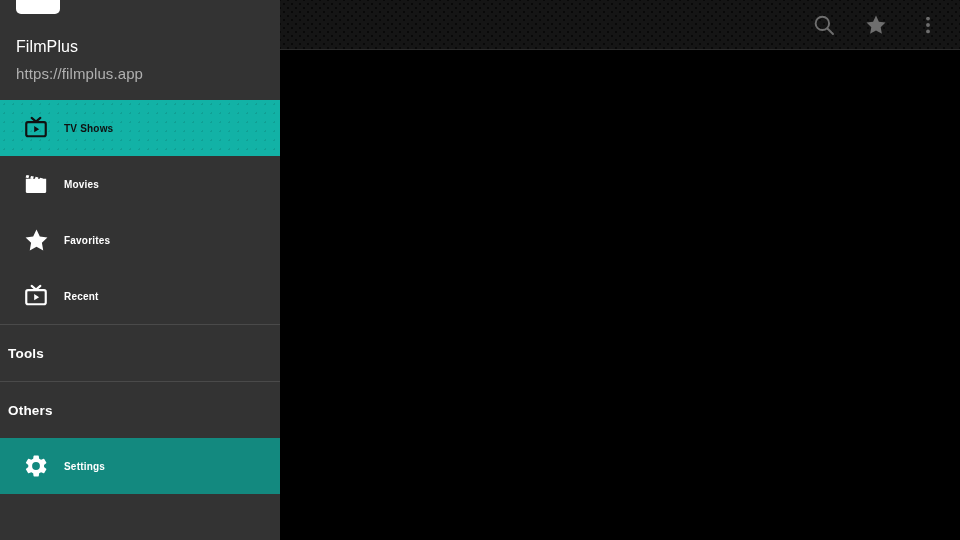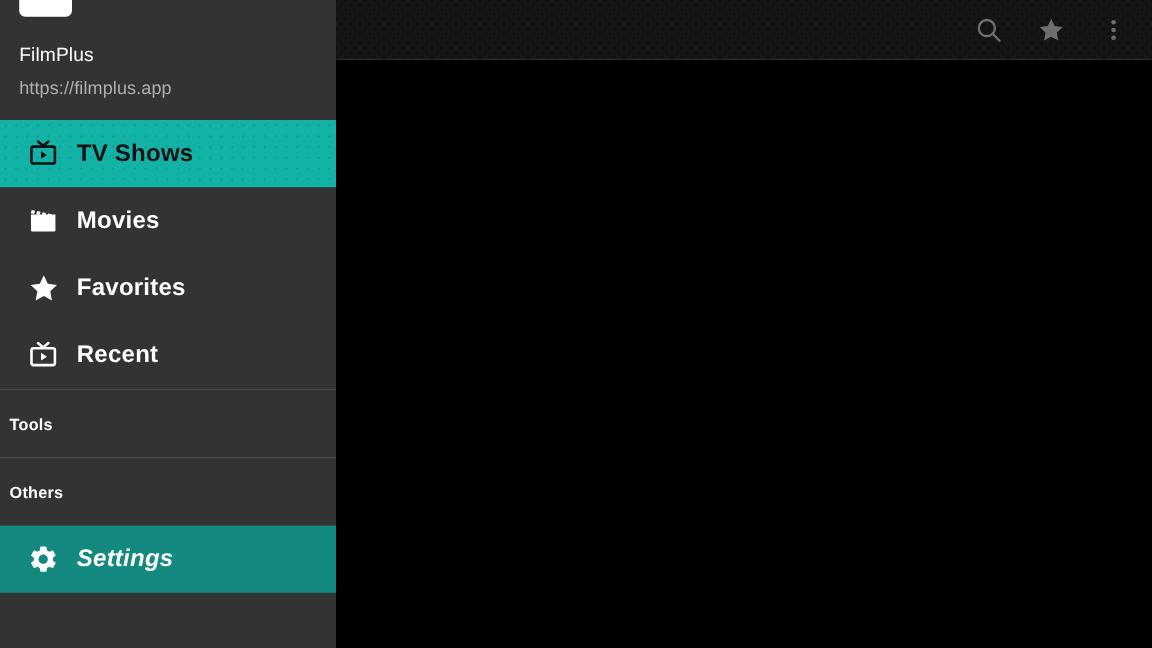--- a/index.html
+++ b/index.html
@@ -130,38 +130,38 @@
     width: 56px;
     min-width: 56px;
     display: flex;
     align-items: center;
     justify-content: center;
     color: #ffffff;
     margin-left: 8px;
   }
   .nav-item .nav-icon svg { display: block; }
   .nav-item .nav-label {
-    font-size: 20px;
+    font-size: 10px;
     font-weight: bold;
     color: #ffffff;
     letter-spacing: 0.2px;
   }
   .nav-item.selected {
     background-color: #12b2a6;
     background-image:
       radial-gradient(rgba(0,0,0,0.10) 1px, transparent 1px);
     background-size: 9px 9px;
   }
   .nav-item.selected .nav-icon { color: #101010; }
   .nav-item.selected .nav-label { color: #101010; }
   .nav-item.focused {
     background-color: #13897f;
   }
   .nav-item.focused .nav-icon { color: #ffffff; }
-  .nav-item.focused .nav-label { color: #ffffff; font-style: italic; }
+  .nav-item.focused .nav-label { color: #ffffff; }
 
   .divider {
     height: 1px;
     background: #4a4a4a;
     width: 100%;
   }
   .section-header {
     height: 56px;
     display: flex;
     align-items: center;

